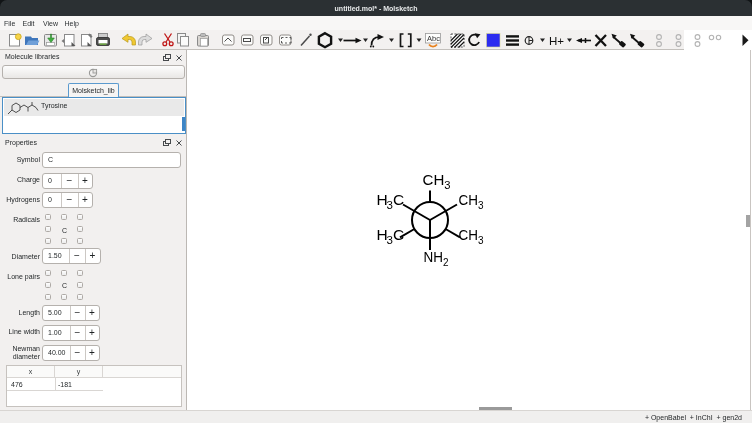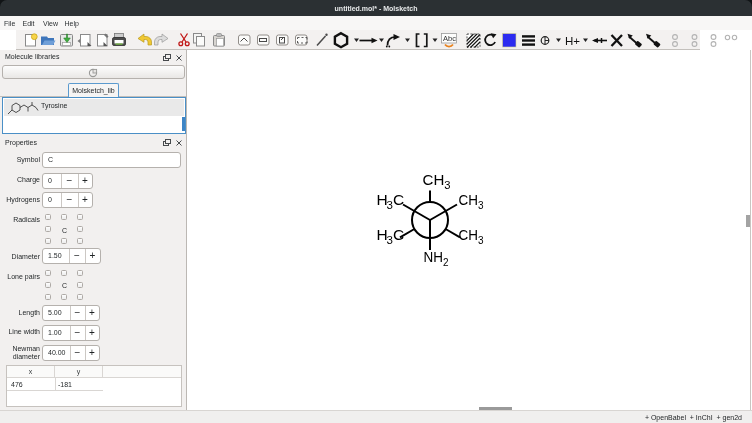--- a/index.html
+++ b/index.html
@@ -2,21 +2,21 @@
 <html><head>
 <meta charset="utf-8">
 <style>
 html,body{margin:0;padding:0;background:#ffffff;}
 *{box-sizing:border-box;}
 #win{position:relative;width:752px;height:423px;font-family:"Liberation Sans",sans-serif;overflow:hidden;background:#fff;}
 #corners{position:absolute;left:0;top:0;width:752px;height:8px;background:#111416;}
 #titlebar{position:absolute;left:0;top:0;width:752px;height:16px;background:#2b3033;border-radius:7px 7px 0 0;color:#e8eaeb;font-size:7px;font-weight:bold;text-align:center;line-height:17px;}
 #menubar{position:absolute;left:0;top:16px;width:752px;height:14px;background:#f8f7f6;color:#2d3234;font-size:7px;}
 #menubar span{position:absolute;top:4px;line-height:8px;}
-#toolbar{position:absolute;left:0;top:30px;width:684px;height:20px;background:#f3f1f0;border-bottom:1px solid #c3c0bc;margin-left:16px;}
+#toolbar{position:absolute;left:0;top:30px;width:684px;height:20px;background:#f3f1f0;border-bottom:1px solid #c3c0bc;}
 #dockbg{position:absolute;left:0;top:50px;width:187px;height:360px;background:#f2f0ef;}
 #dockline{position:absolute;left:186px;top:50px;width:1px;height:360px;background:#bcb8b4;}
 #canvas{position:absolute;left:187px;top:50px;width:565px;height:360px;background:#ffffff;}
 #statusbar{position:absolute;left:0;top:410px;width:752px;height:13px;background:#f0efee;border-top:1px solid #d8d5d2;color:#1d2022;font-size:7px;}
 #statusbar .r{position:absolute;right:10px;top:3px;line-height:8px;}
 .docktitle{position:absolute;color:#24282a;font-size:7px;line-height:8px;}
 
 #libbtn{position:absolute;left:2px;top:65px;width:183px;height:14px;background:linear-gradient(#fdfdfd,#e9e7e5);border:1px solid #b5b1ad;border-radius:3px;}
 #tabline{position:absolute;left:0;top:96px;width:186px;height:1px;background:#c2beba;}
 #tab{position:absolute;left:68px;top:83px;width:51px;height:14px;background:#f6f5f4;border:1px solid #5b9ace;border-bottom:none;border-radius:2px 2px 0 0;color:#24282a;font-size:7px;text-align:center;line-height:13px;}

